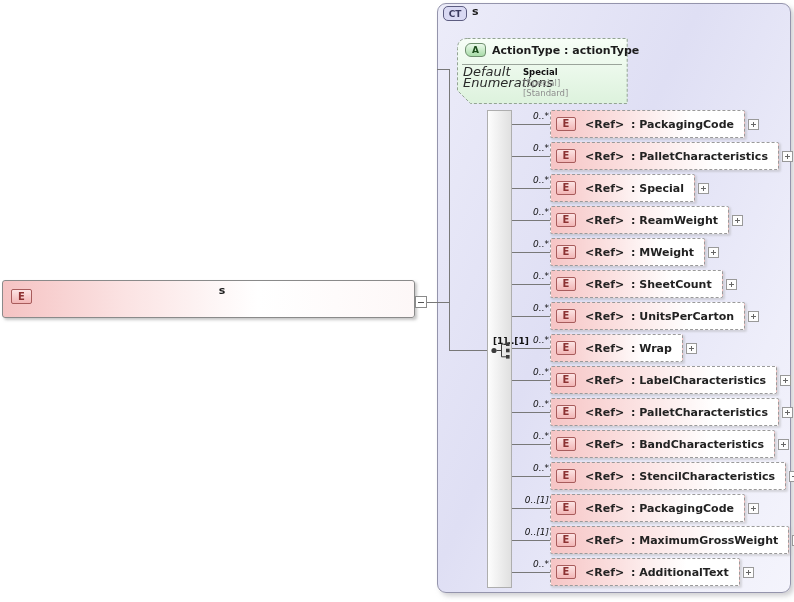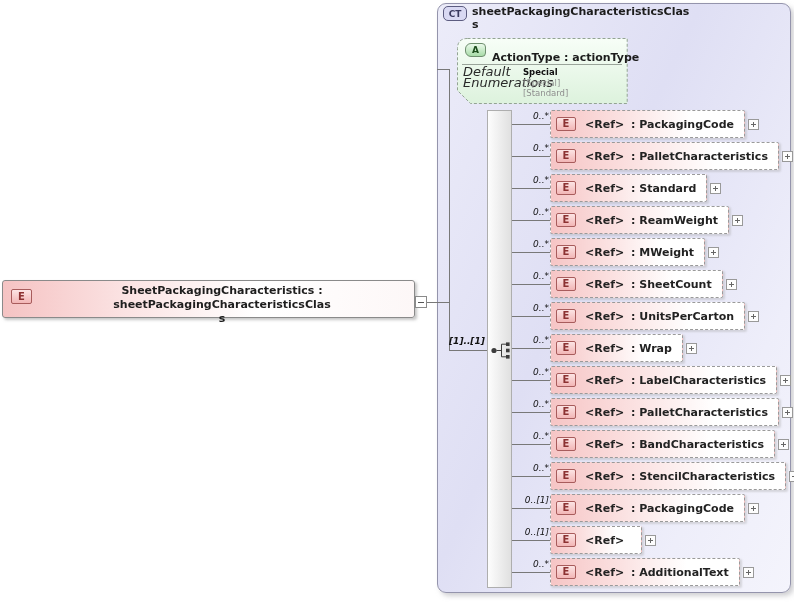--- a/index.html
+++ b/index.html
@@ -39,28 +39,28 @@
           background:#d9d9f3;color:#3a3a60;font-size:9px;font-weight:bold;}
   .ct-title{position:absolute;left:472px;top:5px;width:305px;font-size:11px;font-weight:bold;
           color:#1c1c1c;line-height:13px;}
 
   
   .attr-svg{position:absolute;left:457px;top:38px;}
   .a-badge{position:absolute;left:465px;top:43px;width:21px;height:14px;box-sizing:border-box;
           display:flex;align-items:center;justify-content:center;border:1px solid #6f8f6f;border-radius:6px 4px 4px 6px;
           background:linear-gradient(180deg,#eafaea 0%,#a8dca8 100%);
           color:#1e4e1e;font-size:9px;font-weight:bold;}
-  .attr-title{position:absolute;left:492px;top:44px;font-size:11px;font-weight:bold;color:#1c1c1c;margin-top:7px;}
+  .attr-title{position:absolute;left:492px;top:44px;font-size:11px;font-weight:bold;color:#1c1c1c;}
   .attr-sep{position:absolute;left:462px;top:64px;width:160px;height:1px;background:#9aa49a;}
   .attr-labels{position:absolute;left:463px;top:67px;font-size:13px;font-style:italic;color:#2a2a2a;line-height:10.5px;}
   .attr-values{position:absolute;left:523px;top:67px;font-size:8.5px;line-height:10.5px;color:#8e8e8e;}
   .attr-values .default-val{color:#101010;font-weight:bold;}
 
   
-  .mg-card{position:absolute;left:449px;top:336px;width:36px;font-size:9px;font-style:italic;font-weight:bold;color:#111;}
+  .mg-card{position:absolute;left:449px;top:336px;width:36px;font-size:9px;font-weight:bold;color:#111;padding-left:44px;}
   .seq-bar{position:absolute;left:487px;top:110px;width:25px;height:478px;box-sizing:border-box;
            border:1px solid #aeaeae;background:linear-gradient(to right,#fdfdfd 0%,#f0f0f0 45%,#e0e0e0 100%);}
   .seq-icon{position:absolute;left:490px;top:341px;}
 
   
   .row-wrap{position:absolute;display:flex;align-items:center;height:28px;}
   .row-box{display:inline-flex;align-items:center;height:28px;box-sizing:border-box;
            border:1px dashed #9a9a9a;border-radius:2px;padding:0 10px 0 5px;
            background:linear-gradient(to right,#f6c5c5 0%,#fbe2e2 38%,#ffffff 72%);
            box-shadow:1.5px 1.5px 2px rgba(160,160,160,.35);}
@@ -73,21 +73,20 @@
   .card-label{position:absolute;width:44px;text-align:right;font-size:9px;font-style:italic;color:#111;}
 </style>
 </head>
 <body>
 
 <div id="canvas">
 
   <div class="ct-box"></div>
   <div class="ct-badge">CT</div>
   <div class="ct-title">
-    <div>sheetPackagingCharacteristicsClas</div>
     <div>s</div>
   </div>
 
   <div class="hline" style="left:437px;top:69px;width:12px;"></div>
   <div class="vline" style="left:449px;top:69px;height:282px;"></div>
   <div class="hline" style="left:427px;top:302px;width:22px;"></div>
   <div class="hline" style="left:449px;top:350px;width:46px;"></div>
 
   <svg class="attr-svg" width="171" height="66">
     <defs>
@@ -151,21 +150,21 @@
       </div>
     </div>
 
     <div>
       <div class="hline row-line" style="left: 512px; top: 188px; width: 38px;"></div>
       <div class="card-label" style="left: 505px; top: 175px;">0..*</div>
       <div class="row-wrap" style="left: 550px; top: 174px;">
         <span class="row-box">
           <span class="e-badge">E</span>
           <span class="ref">&lt;Ref&gt;</span>
-          <span class="name">: Standard</span>
+          <span class="name">: Special</span>
         </span>
         <span class="plus-btn"></span>
       </div>
     </div>
 
     <div>
       <div class="hline row-line" style="left: 512px; top: 220px; width: 38px;"></div>
       <div class="card-label" style="left: 505px; top: 207px;">0..*</div>
       <div class="row-wrap" style="left: 550px; top: 206px;">
         <span class="row-box">
@@ -294,20 +293,21 @@
       </div>
     </div>
 
     <div>
       <div class="hline row-line" style="left: 512px; top: 540px; width: 38px;"></div>
       <div class="card-label" style="left: 505px; top: 527px;">0..[1]</div>
       <div class="row-wrap" style="left: 550px; top: 526px;">
         <span class="row-box">
           <span class="e-badge">E</span>
           <span class="ref">&lt;Ref&gt;</span>
+          <span class="name">: MaximumGrossWeight</span>
         </span>
         <span class="plus-btn"></span>
       </div>
     </div>
 
     <div>
       <div class="hline row-line" style="left: 512px; top: 572px; width: 38px;"></div>
       <div class="card-label" style="left: 505px; top: 559px;">0..*</div>
       <div class="row-wrap" style="left: 550px; top: 558px;">
         <span class="row-box">
@@ -316,19 +316,18 @@
           <span class="name">: AdditionalText</span>
         </span>
         <span class="plus-btn"></span>
       </div>
     </div>
   </div>
 
   <div class="root-el">
     <span class="e-badge">E</span>
     <div class="etext">
-      <div>SheetPackagingCharacteristics : sheetPackagingCharacteristicsClas</div>
       <div>s</div>
     </div>
   </div>
   <div class="collapse-handle"></div>
 
 </div>
 
 </body></html>

